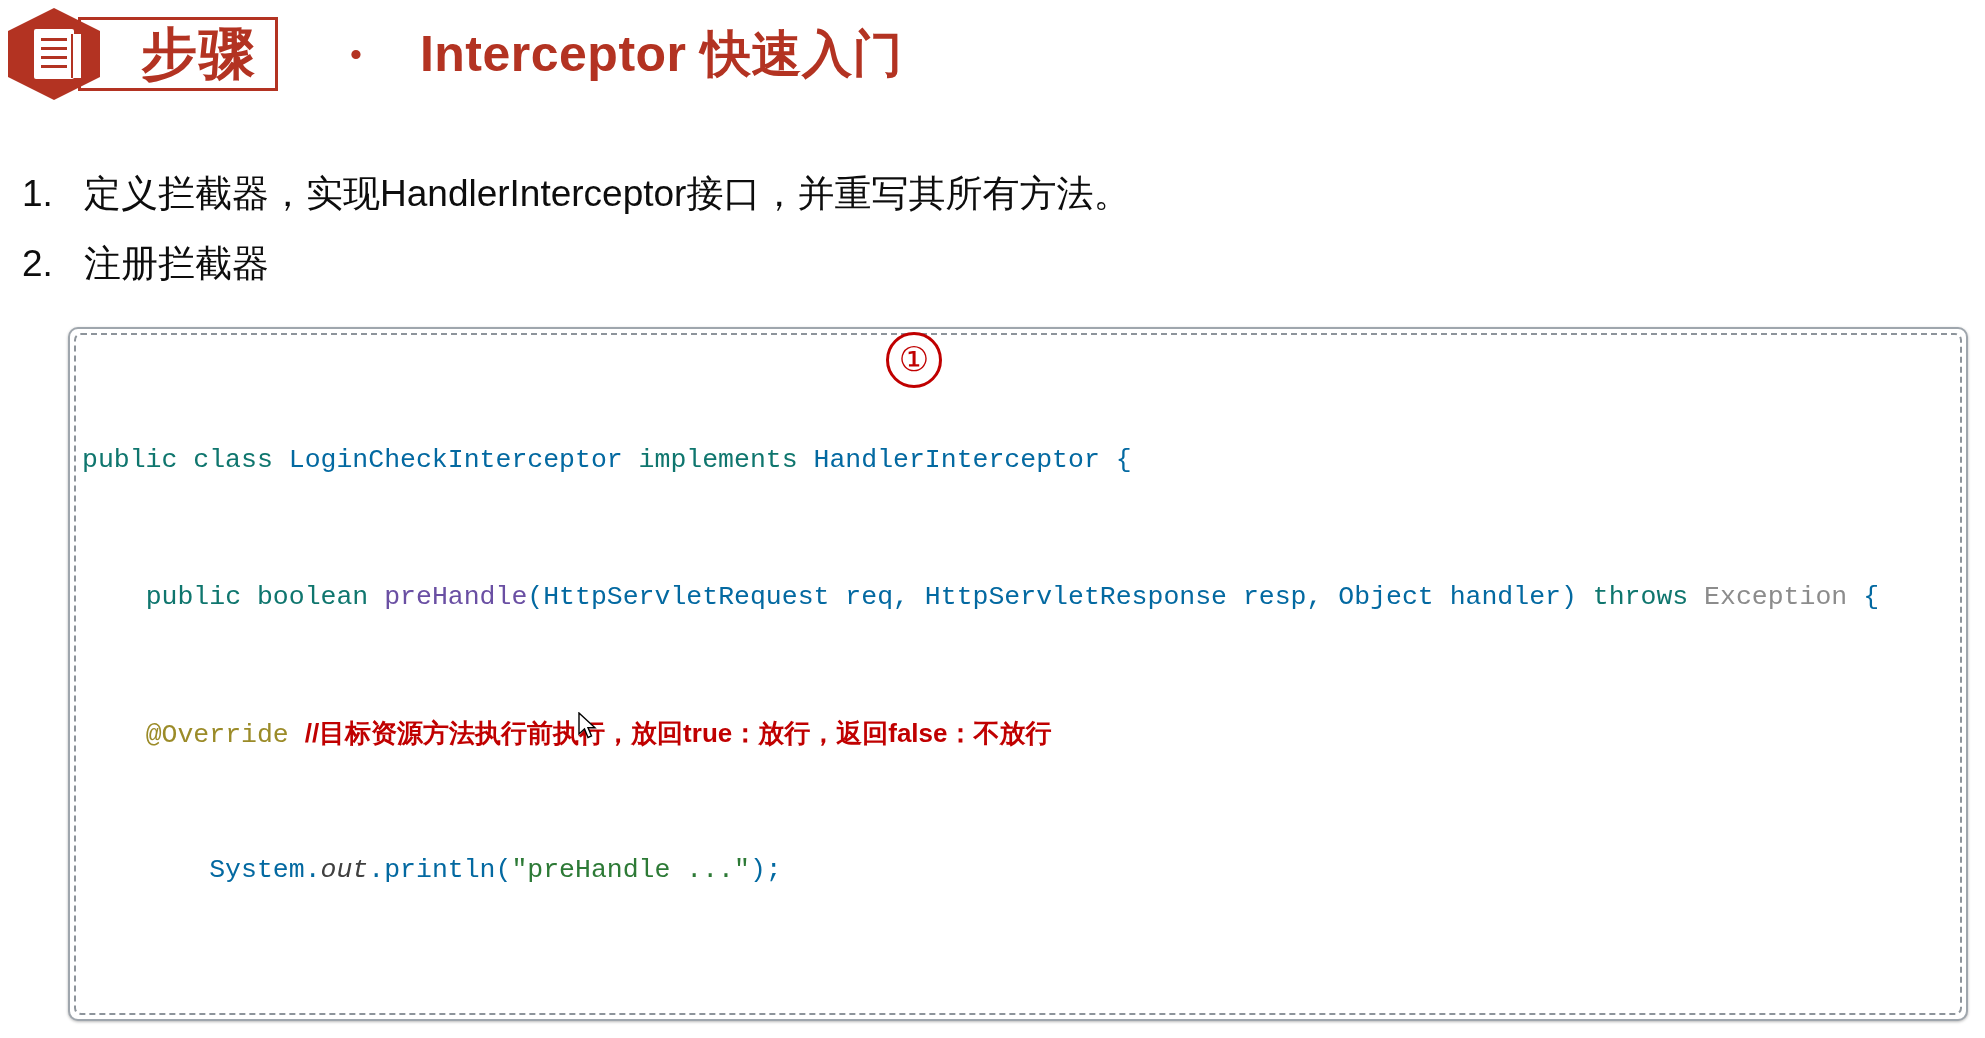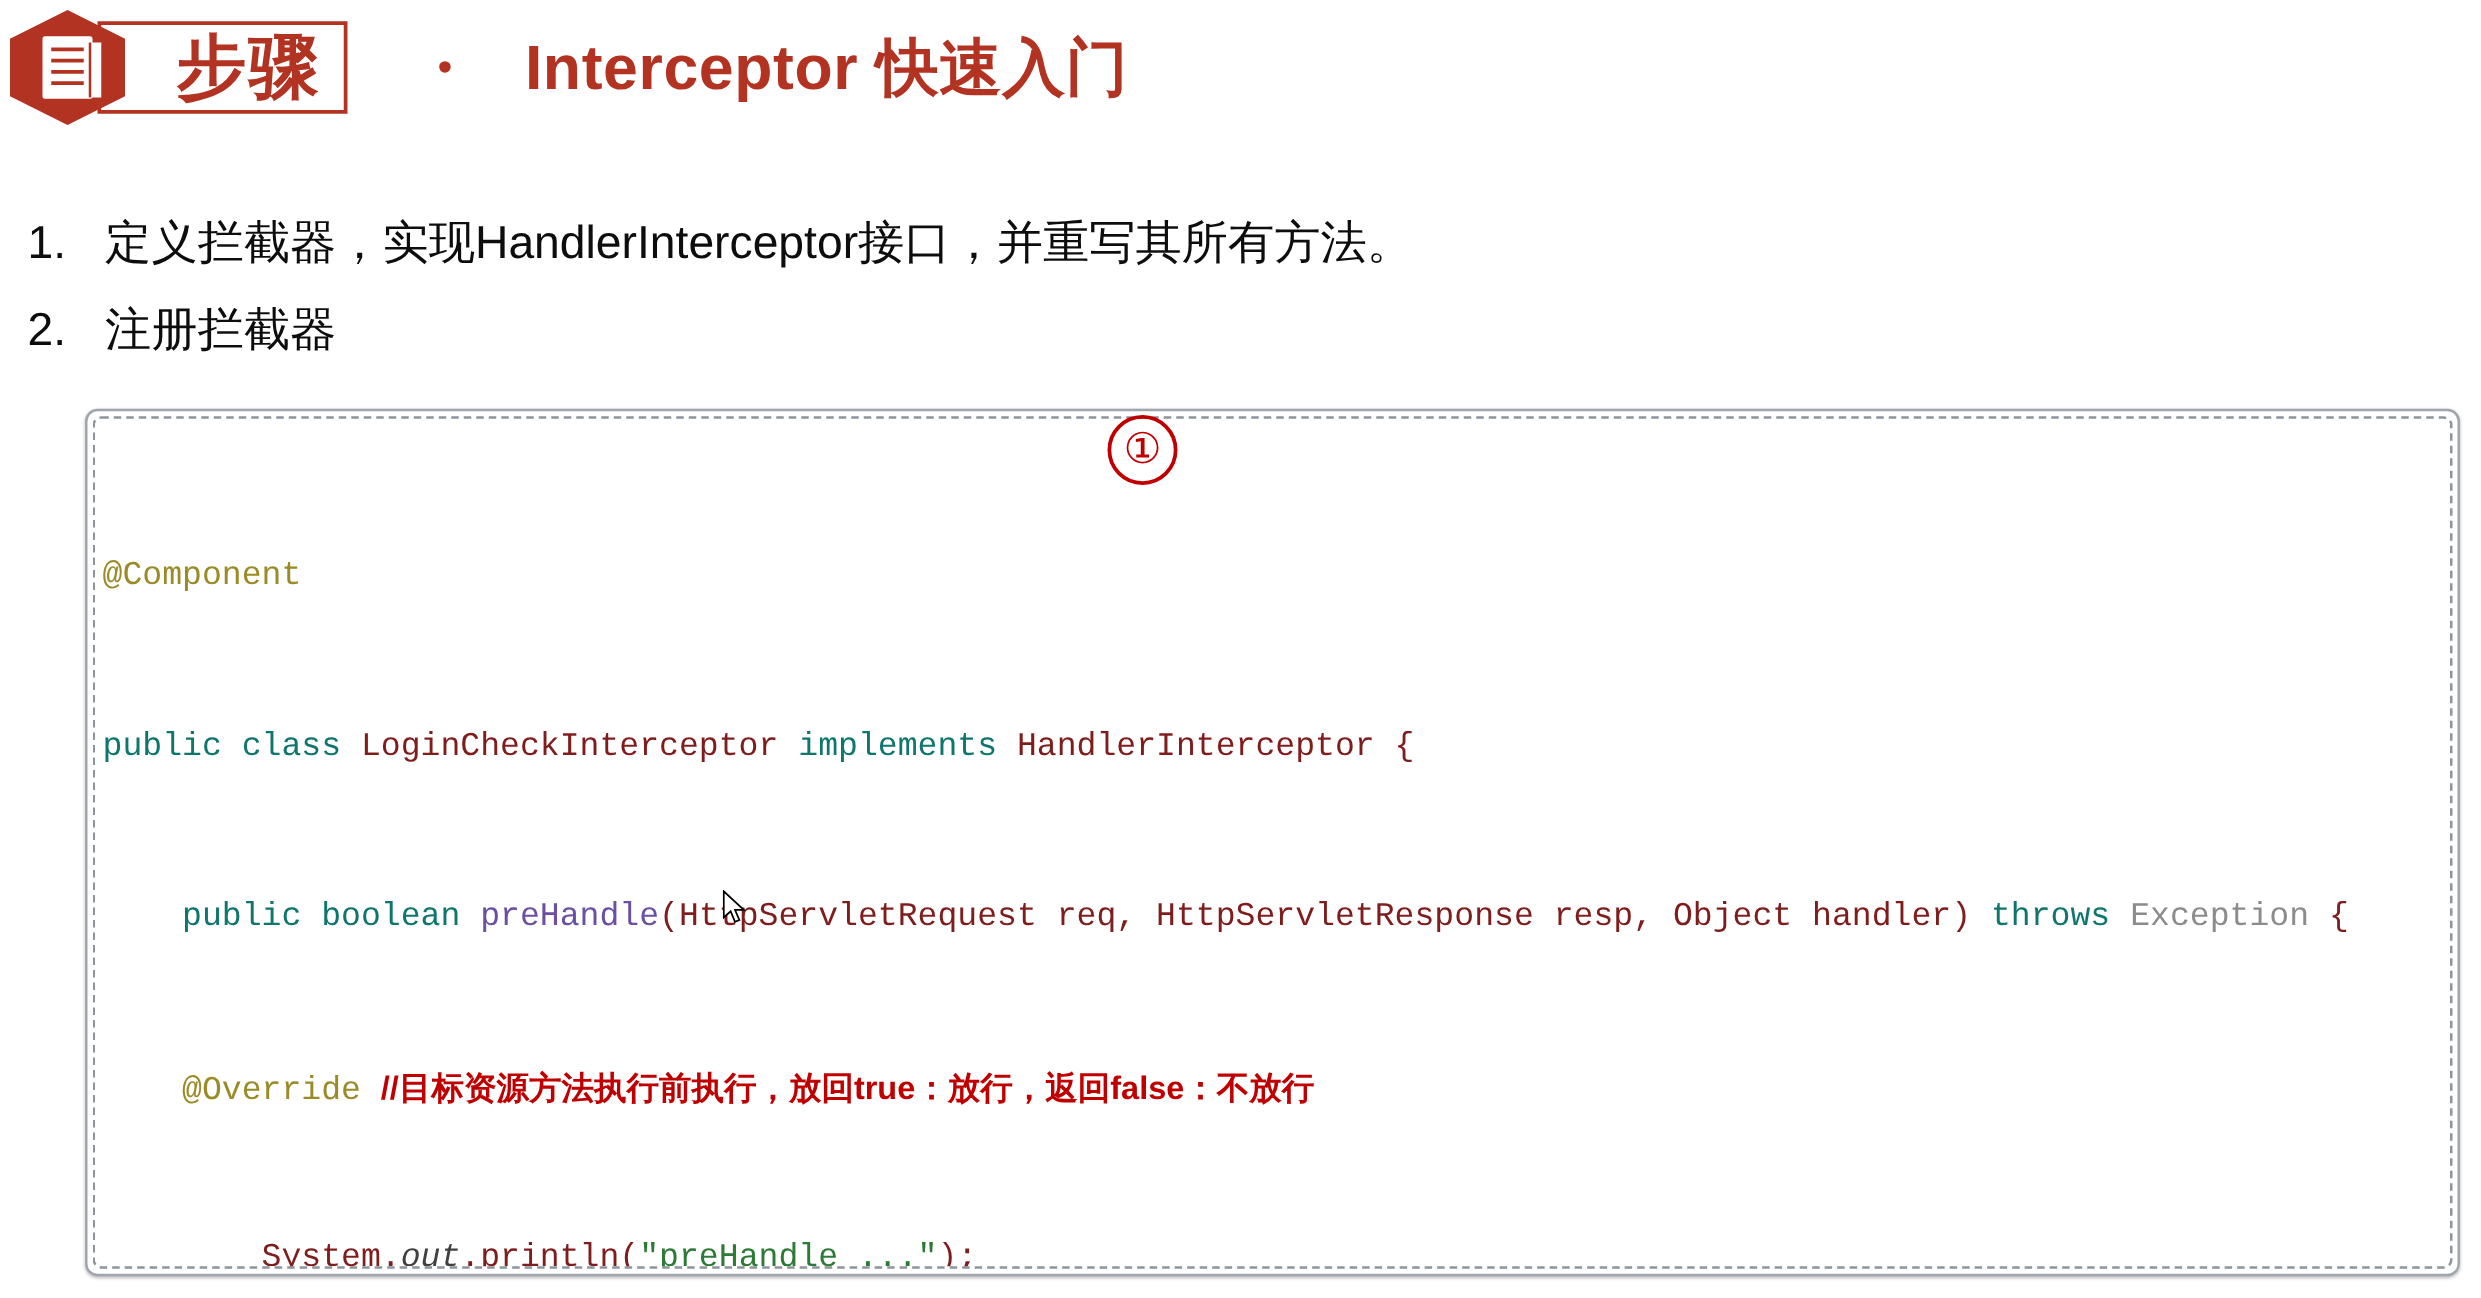--- a/index.html
+++ b/index.html
@@ -159,21 +159,21 @@
   .code .ln { display: block; height: 45.5px; }
 
   
   .kw   { color: #0f766e; }
   .ann  { color: #9b8b28; }
   .cmt  { color: #c00000; font-family: "Liberation Sans","DejaVu Sans",sans-serif; font-weight: bold; font-size: 26px; }
   .str  { color: #2d7a36; }
   .mth  { color: #6a4fa3; }
   .fld  { color: #404040; font-style: italic; }
   .dim  { color: #8c8c8c; }
-  .pln  { color: #7f1d1d; }
+  .pln  { color: #0369a1; }
 
   
   .circle-mark {
     position: absolute;
     left: 886px;
     top: 332px;
     width: 56px; height: 56px;
     border: 3px solid #c00000;
     border-radius: 50%;
     color: #c00000;
@@ -219,21 +219,20 @@
     </div>
     <div class="step">
       <span class="step-num">2.</span>
       <span class="step-text">注册拦截器</span>
     </div>
   </div>
 
   <div class="code-panel">
     <div class="code-inner">
       <div class="code">
-        <span class="ln"><span class="ann">@Component</span></span>
         <span class="ln"><span class="kw">public class</span><span class="pln"> LoginCheckInterceptor </span><span class="kw">implements</span><span class="pln"> HandlerInterceptor {</span></span>
         <span class="ln"><span class="pln">    </span><span class="kw">public boolean </span><span class="mth">preHandle</span><span class="pln">(HttpServletRequest req, HttpServletResponse resp, Object handler) </span><span class="kw">throws</span><span class="pln"> </span><span class="dim">Exception</span><span class="pln"> {</span></span>
         <span class="ln"><span class="pln">    </span><span class="ann">@Override</span><span class="pln"> </span><span class="cmt">//目标资源方法执行前执行，放回true：放行，返回false：不放行</span></span>
         <span class="ln"><span class="pln">        System.</span><span class="fld">out</span><span class="pln">.println(</span><span class="str">"preHandle ..."</span><span class="pln">);</span></span>
         
         
         
         
         
         

